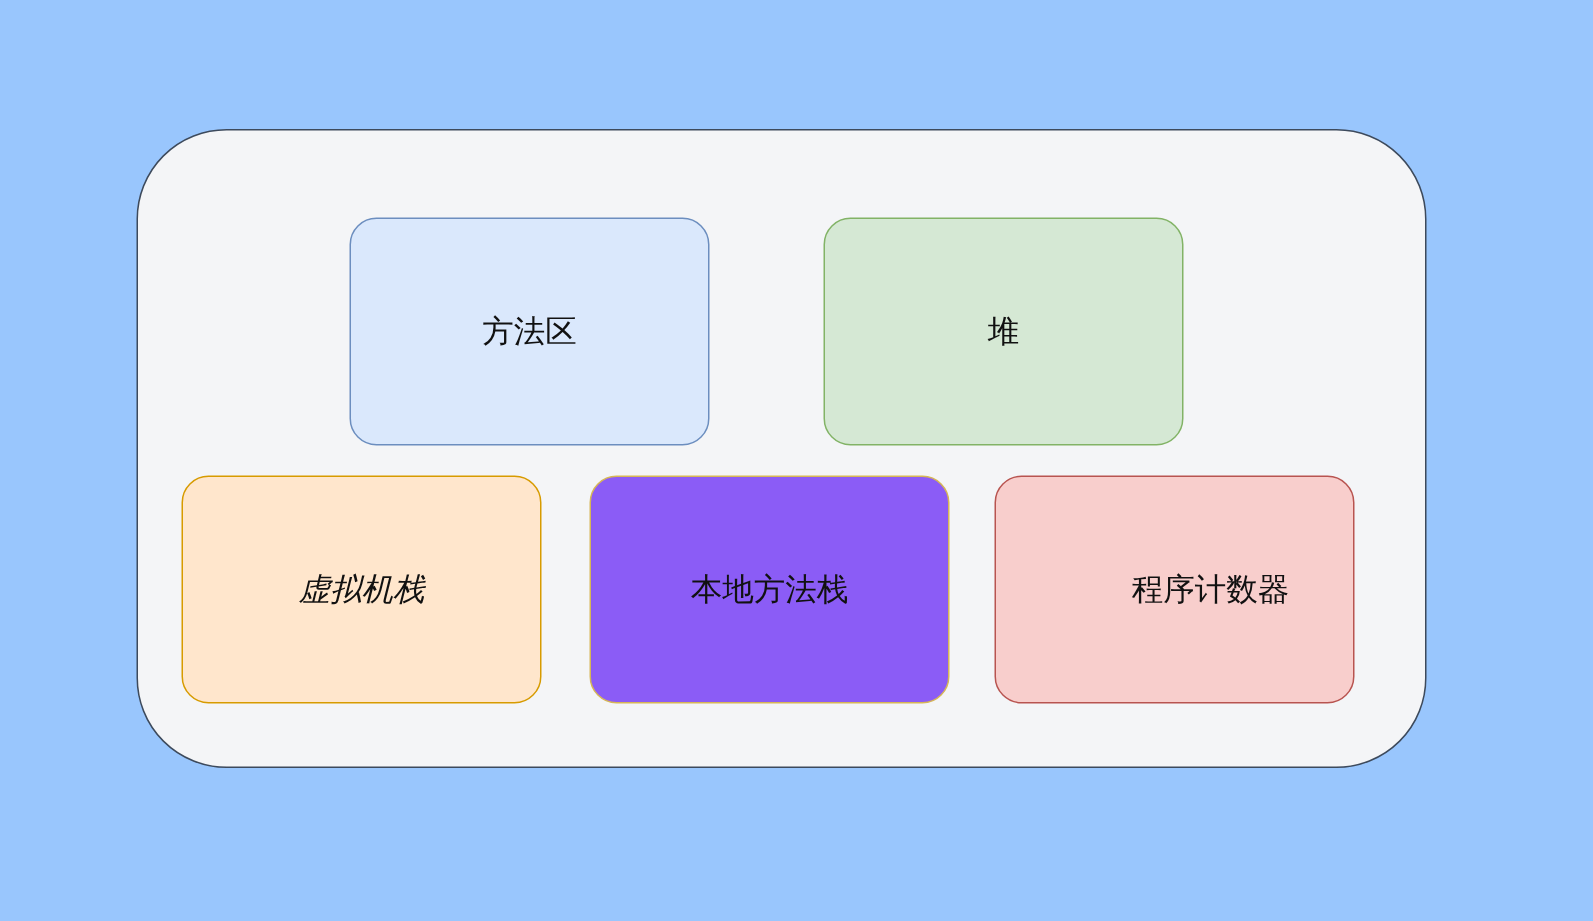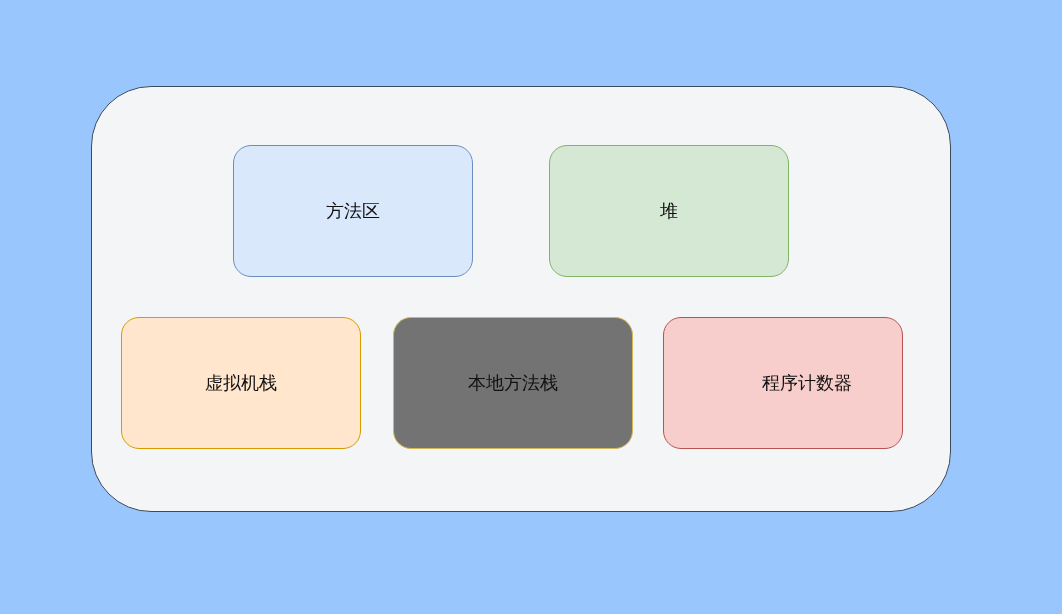--- a/index.html
+++ b/index.html
@@ -15,44 +15,44 @@
     left: 91px; top: 86px;
     width: 860px; height: 426px;
     box-sizing: border-box;
     background: #f4f5f7;
     border: 1.5px solid #3d4a5c;
     border-radius: 60px;
   }
   .box {
     position: absolute;
     box-sizing: border-box;
-    width: 240px; height: 132px;
+    width: 240px; height: 152px;
     border-radius: 18px;
     border: 1.5px solid #666;
     display: flex; align-items: center; justify-content: center;
-    font-size: 18px;
+    font-size: 21px;
     color: #111;
   }
 </style>
 </head>
 <body>
 
 <div class="container"></div>
 
 <div class="box" id="b0" style="left:233px;top:145px;background:#dae8fc;border-color:#6c8ebf;">
   <span>方法区</span>
 </div>
 
 <div class="box" id="b1" style="left:549px;top:145px;background:#d5e8d4;border-color:#82b366;">
   <span>堆</span>
 </div>
 
-<div class="box" id="b2" style="left:121px;top:317px;background:#ffe6cc;border-color:#d79b00;">
+<div class="box" id="b2" style="left:121px;top:317px;background:#ffe6cc;border-color:#d79b00;font-style:italic;">
   <span>虚拟机栈</span>
 </div>
 
-<div class="box" id="b3" style="left:393px;top:317px;background:#737373;border-color:#d6b656;">
+<div class="box" id="b3" style="left:393px;top:317px;background:#8b5cf6;border-color:#d6b656;">
   <span>本地方法栈</span>
 </div>
 
 <div class="box" id="b4" style="left:663px;top:317px;background:#f8cecc;border-color:#b85450;padding-left:48px;">
   <span>程序计数器</span>
 </div>
 
 </body></html>

